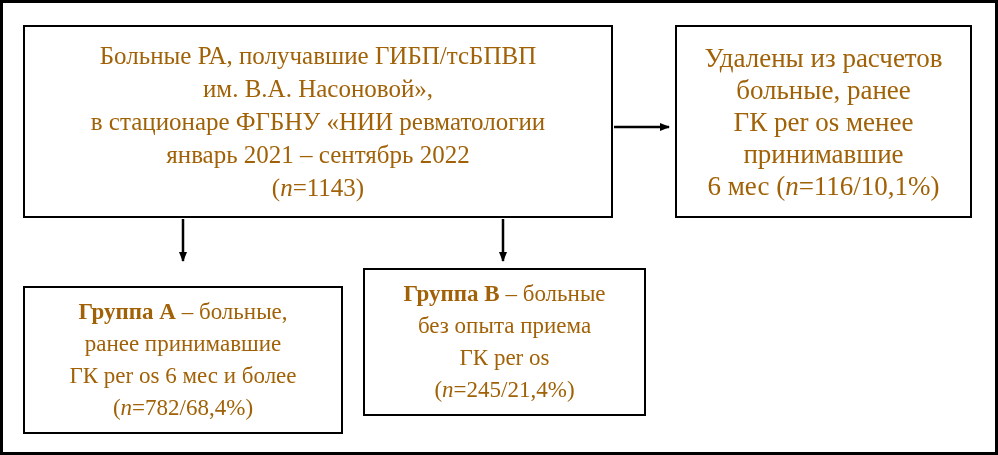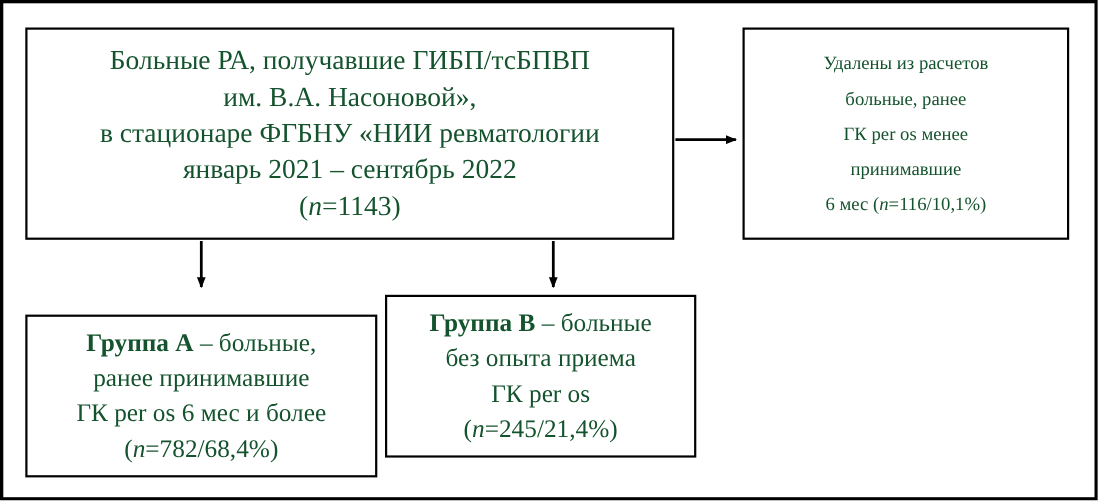--- a/index.html
+++ b/index.html
@@ -19,21 +19,21 @@
   }
   .box {
     position: absolute;
     border: 2px solid #000000;
     box-sizing: border-box;
     background: #ffffff;
     display: flex;
     align-items: center;
     justify-content: center;
     text-align: center;
-    color: #14532d;
+    color: #a16207;
   }
   .box .lines {
     width: 100%;
     padding: 0 6px;
     box-sizing: border-box;
   }
   .line {
     display: block;
     white-space: nowrap;
   }
@@ -45,35 +45,35 @@
     height: 193px;
     font-size: 25px;
     line-height: 33px;
   }
   
   #box-excluded {
     left: 672px;
     top: 22px;
     width: 297px;
     height: 193px;
-    font-size: 17px;
+    font-size: 27px;
     line-height: 32px;
   }
   
   #box-group-a {
     left: 20px;
     top: 283px;
     width: 320px;
     height: 148px;
     font-size: 23px;
     line-height: 32px;
   }
   
   #box-group-b {
-    left: 347px;
+    left: 360px;
     top: 265px;
     width: 283px;
     height: 148px;
     font-size: 23px;
     line-height: 32px;
   }
   .it { font-style: italic; }
   .bold { font-weight: bold; }
 
   svg.connector {

